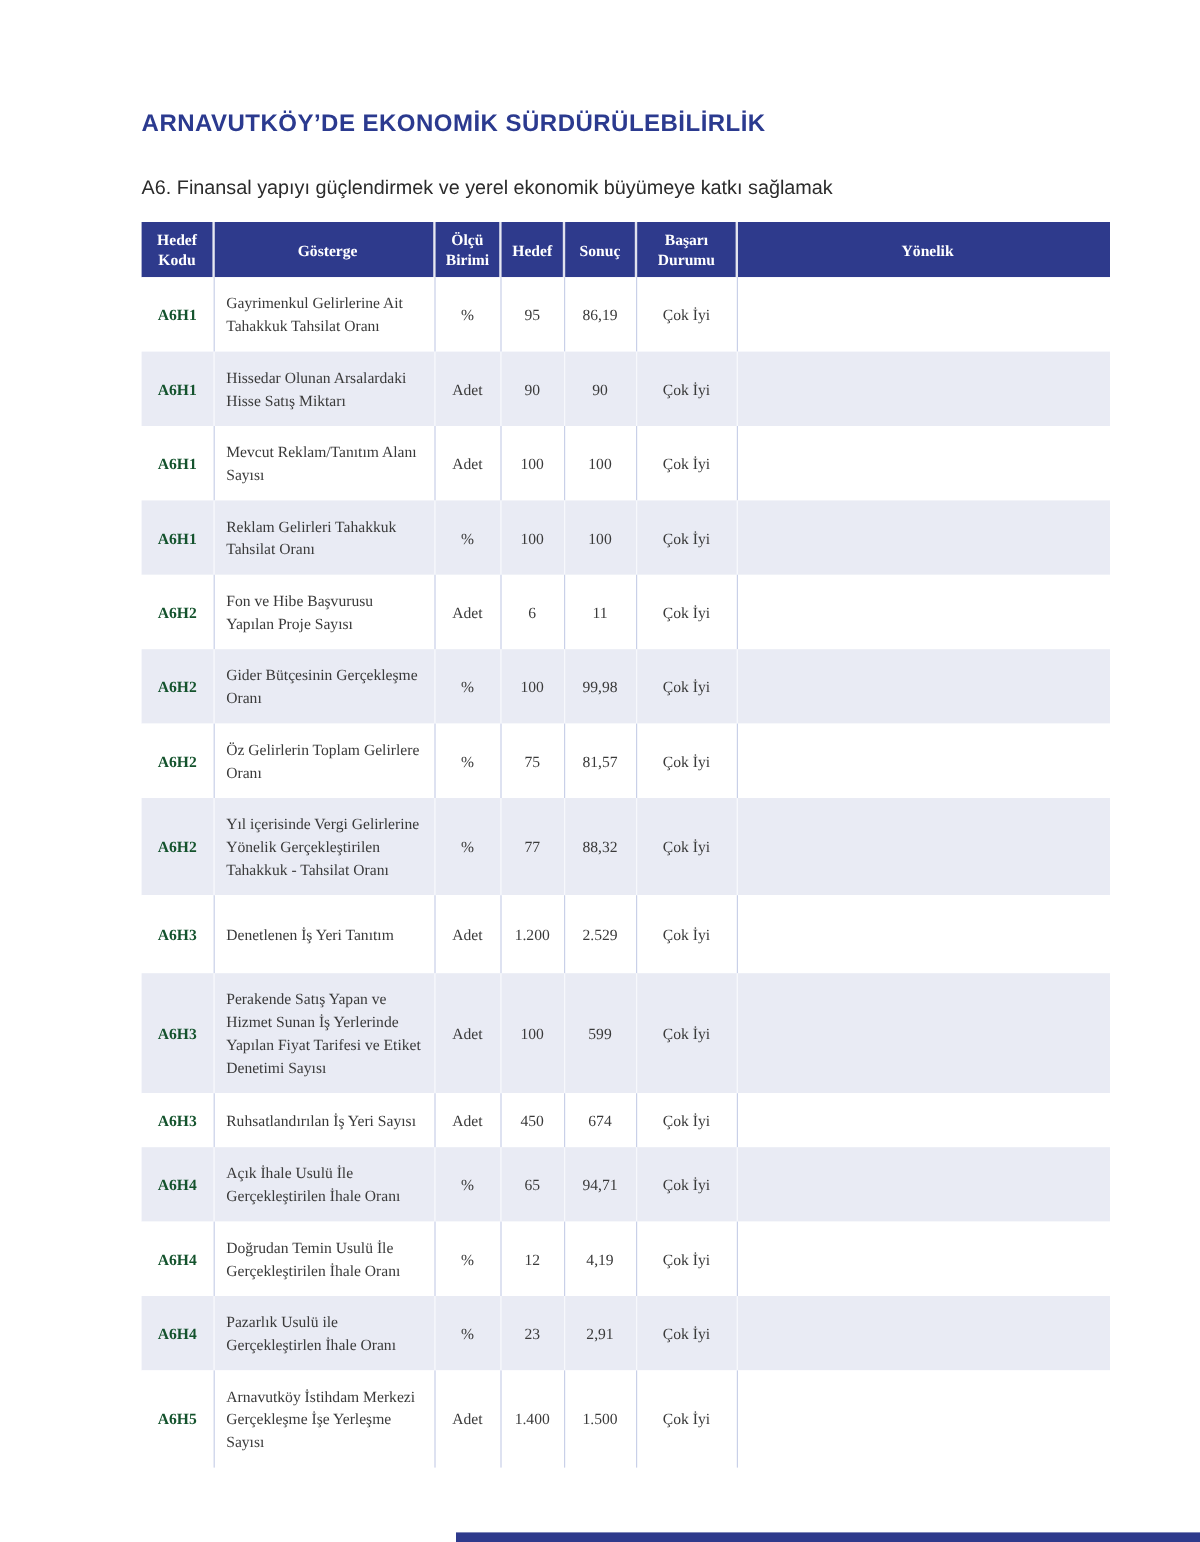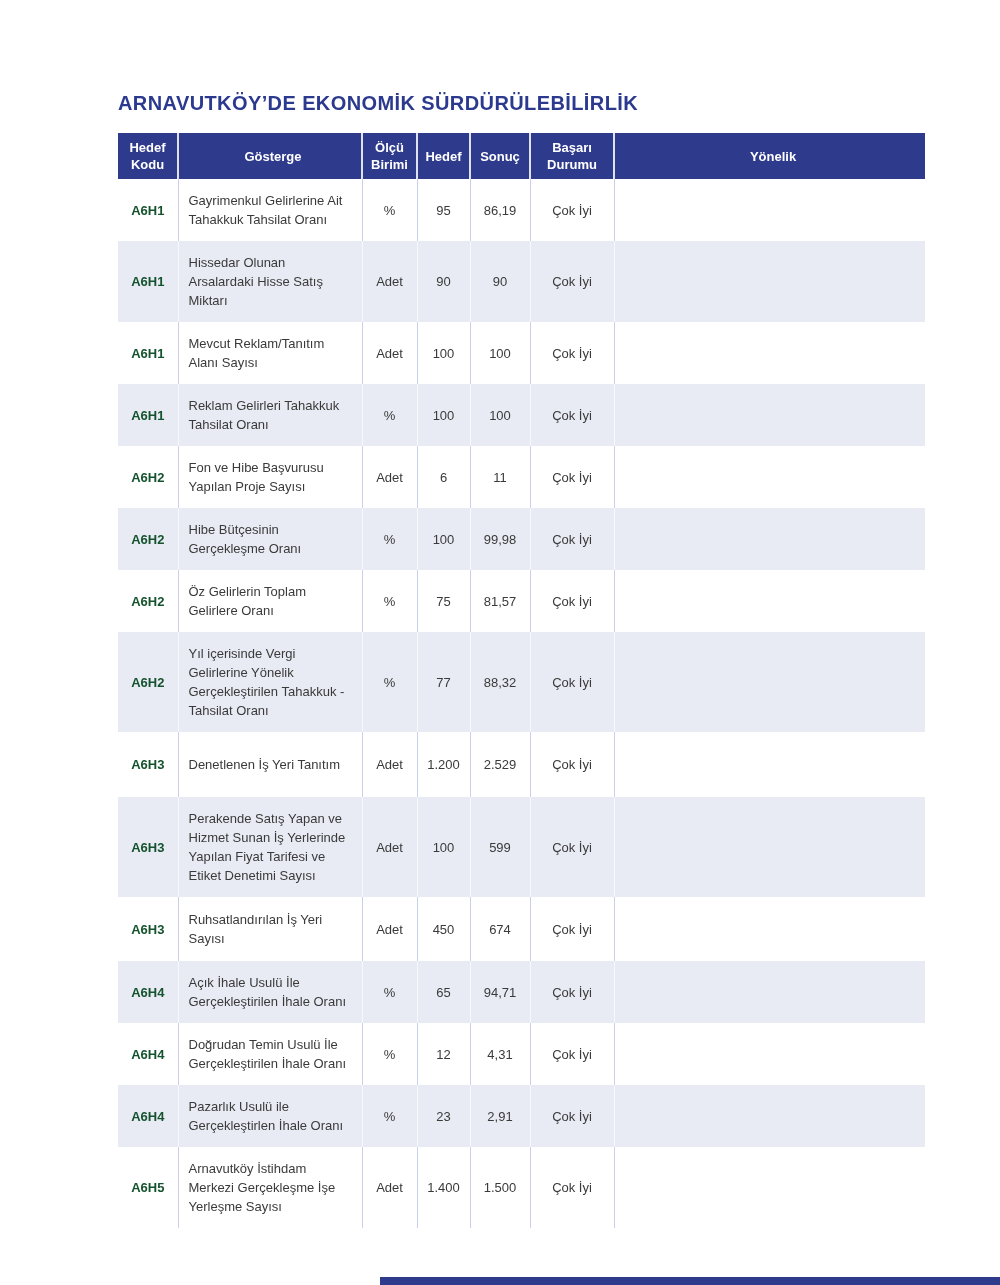--- a/index.html
+++ b/index.html
@@ -33,20 +33,21 @@
   p.subtitle{
     margin-top:33px;
     font-size:16.5px;
     color:#2b2b2b;
   }
   table.indicators{
     margin-top:18px;
     width:807px;
     border-collapse:collapse;
     table-layout:fixed;
+    font-family:Liberation Serif, serif;
   }
   thead th{
     background:var(--header-navy);
     color:#ffffff;
     font-size:13px;
     font-weight:bold;
     line-height:17px;
     height:46px;
     vertical-align:middle;
     text-align:center;
@@ -96,20 +97,21 @@
   }
 </style>
 </head>
 <body>
 
 <div class="page">
   <div class="content">
 
     <h1 class="title">ARNAVUTKÖY’DE EKONOMİK SÜRDÜRÜLEBİLİRLİK</h1>
 
+    <p class="subtitle">A6. Finansal yapıyı güçlendirmek ve yerel ekonomik büyümeye katkı sağlamak</p>
 
     <table class="indicators">
       <colgroup>
         <col style="width:60px">
         <col style="width:184px">
         <col style="width:55px">
         <col style="width:53px">
         <col style="width:60px">
         <col style="width:84px">
         <col style="width:311px">
@@ -166,21 +168,21 @@
             <td class="td-code">A6H2</td>
             <td class="td-indicator">Fon ve Hibe Başvurusu Yapılan Proje Sayısı</td>
             <td class="td-unit">Adet</td>
             <td class="td-target">6</td>
             <td class="td-result">11</td>
             <td class="td-status">Çok İyi</td>
             <td class="td-note"></td>
           </tr>
           <tr>
             <td class="td-code">A6H2</td>
-            <td class="td-indicator">Hibe Bütçesinin Gerçekleşme Oranı</td>
+            <td class="td-indicator">Gider Bütçesinin Gerçekleşme Oranı</td>
             <td class="td-unit">%</td>
             <td class="td-target">100</td>
             <td class="td-result">99,98</td>
             <td class="td-status">Çok İyi</td>
             <td class="td-note"></td>
           </tr>
           <tr>
             <td class="td-code">A6H2</td>
             <td class="td-indicator">Öz Gelirlerin Toplam Gelirlere Oranı</td>
             <td class="td-unit">%</td>
@@ -232,21 +234,21 @@
             <td class="td-target">65</td>
             <td class="td-result">94,71</td>
             <td class="td-status">Çok İyi</td>
             <td class="td-note"></td>
           </tr>
           <tr>
             <td class="td-code">A6H4</td>
             <td class="td-indicator">Doğrudan Temin Usulü İle Gerçekleştirilen İhale Oranı</td>
             <td class="td-unit">%</td>
             <td class="td-target">12</td>
-            <td class="td-result">4,31</td>
+            <td class="td-result">4,19</td>
             <td class="td-status">Çok İyi</td>
             <td class="td-note"></td>
           </tr>
           <tr>
             <td class="td-code">A6H4</td>
             <td class="td-indicator">Pazarlık Usulü ile Gerçekleştirlen İhale Oranı</td>
             <td class="td-unit">%</td>
             <td class="td-target">23</td>
             <td class="td-result">2,91</td>
             <td class="td-status">Çok İyi</td>

